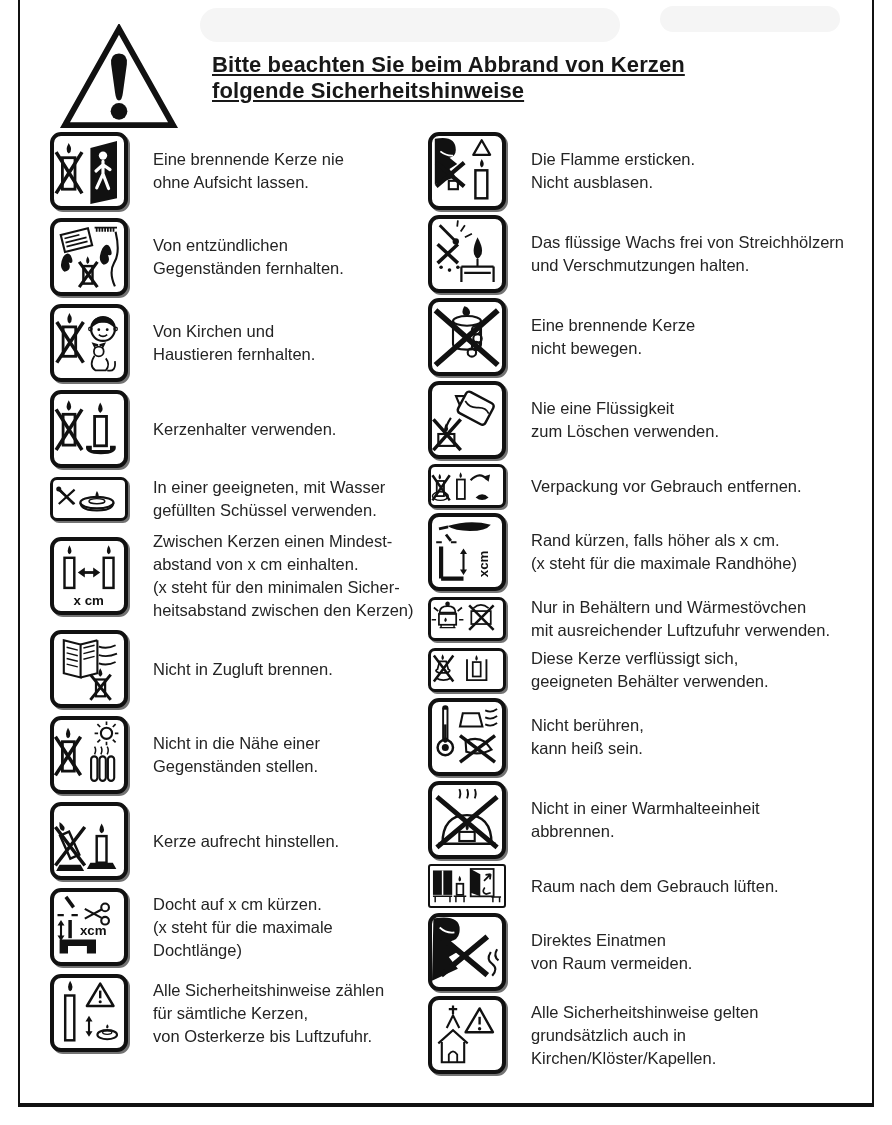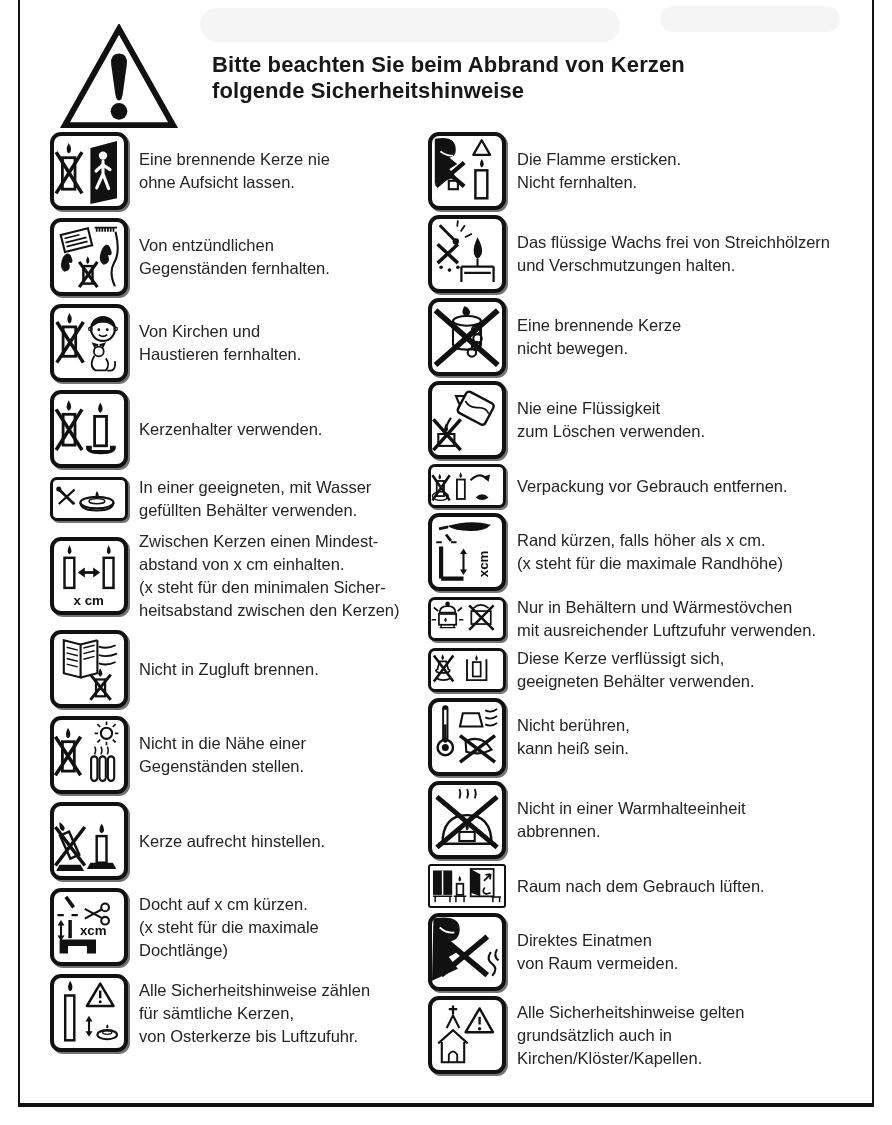--- a/index.html
+++ b/index.html
@@ -14,40 +14,40 @@
     position:absolute;left:18px;right:18px;top:-10px;bottom:18px;
     border-left:2px solid #111;border-right:2px solid #111;border-bottom:4px solid #111;
     pointer-events:none;z-index:0;
   }
   .scan-smudge{position:absolute;background:#f5f5f5;border-radius:20px;z-index:0;}
   .content{position:relative;z-index:1;}
 
   
   .header{display:flex;align-items:flex-start;padding:24px 0 0 58px;height:128px;box-sizing:border-box;}
   .warn-tri{width:122px;height:106px;flex:0 0 auto;}
-  .title{margin:28px 0 0 32px;font-weight:bold;font-size:22px;line-height:26px;letter-spacing:.1px;color:#181818;}
+  .title{margin:28px 0 0 32px;font-weight:bold;font-size:22px;line-height:26px;letter-spacing:.1px;color:#181818;text-decoration:underline;}
 
   
   .cols{display:flex;padding:4px 0 0 50px;}
   .col{display:flex;flex-direction:column;}
   .col-left{width:378px;flex:0 0 378px;}
   .col-right{flex:1;justify-content:space-between;}
   .row{display:flex;align-items:center;}
   .col-left  .row{margin-bottom:8px;}
   .col-right .row{margin-bottom:5px;}
   .pict{
     flex:0 0 auto;width:78px;height:78px;box-sizing:border-box;
     border:4px solid #111;border-radius:11px;background:#fff;
     display:flex;align-items:center;justify-content:center;
     box-shadow:2px 2px 0 rgba(0,0,0,.55);
   }
   .pict svg{width:100%;height:100%;display:block;}
   .pict.wide{height:44px;border-width:3px;border-radius:7px;}
   .pict.plain{border-width:2px;border-radius:3px;box-shadow:none;}
-  .txt{margin-left:11px;font-size:16.5px;line-height:23px;white-space:nowrap;color:#242424;}
+  .txt{margin-left:25px;font-size:16.5px;line-height:23px;white-space:nowrap;color:#242424;}
   .line{white-space:nowrap;}
 </style>
 </head>
 <body>
 
 <div class="frame"></div>
 <div class="scan-smudge" style="left:200px;top:8px;width:420px;height:34px;"></div>
 <div class="scan-smudge" style="left:660px;top:6px;width:180px;height:26px;"></div>
 
 <div class="content">
@@ -151,21 +151,21 @@
    <circle cx="8" cy="12" r="3.5" fill="#111"></circle>
    <path d="M8 33 L30 13 M8 13 L30 33" stroke="#111" stroke-width="3"></path>
    <path d="M61 15 q-4 7 0 10 q5 -3 0 -10" fill="#111"></path>
    <ellipse cx="61" cy="31" rx="23" ry="8" fill="none" stroke="#111" stroke-width="3"></ellipse>
    <path d="M38 31 q1 11 23 11 q22 0 23 -11" fill="none" stroke="#111" stroke-width="3"></path>
    <ellipse cx="61" cy="29" rx="11" ry="3.5" fill="none" stroke="#111" stroke-width="2"></ellipse>
             </svg>
           </div>
     <div class="txt">
             <div class="line">In einer geeigneten, mit Wasser</div>
-            <div class="line">gefüllten Behälter verwenden.</div>
+            <div class="line">gefüllten Schüssel verwenden.</div>
           </div>
   </div>
 
   <div class="row">
     <div class="pict">
             <svg viewBox="0 0 100 100">
    <path d="M22 6 q-5 10 0 13 q6 -3 0 -13" fill="#111"></path>
    <rect x="15" y="24" width="14" height="43" fill="none" stroke="#111" stroke-width="3.5"></rect>
    <path d="M78 6 q-5 10 0 13 q6 -3 0 -13" fill="#111"></path>
    <rect x="71" y="24" width="14" height="43" fill="none" stroke="#111" stroke-width="3.5"></rect>
@@ -293,21 +293,21 @@
    <path d="M6 38 L46 72 M46 38 L6 72" stroke="#111" stroke-width="6"></path>
    <path d="M30 52 q-4 7 0 10 q5 -3 0 -10" fill="#111"></path>
    <rect x="24" y="64" width="13" height="12" fill="none" stroke="#111" stroke-width="3"></rect>
    <path d="M71 6 l12 21 h-24 z" fill="none" stroke="#111" stroke-width="3.2" stroke-linejoin="round"></path>
    <path d="M71 33 q-5 9 0 12 q6 -3 0 -12" fill="#111"></path>
    <rect x="62" y="49" width="17" height="40" fill="none" stroke="#111" stroke-width="3.5"></rect>
             </svg>
           </div>
     <div class="txt">
             <div class="line">Die Flamme ersticken.</div>
-            <div class="line">Nicht fernhalten.</div>
+            <div class="line">Nicht ausblasen.</div>
           </div>
   </div>
 
   <div class="row">
     <div class="pict">
             <svg viewBox="0 0 100 100">
    <line x1="11" y1="9" x2="33" y2="31" stroke="#111" stroke-width="4"></line>
    <circle cx="34" cy="32" r="4.5" fill="#111"></circle>
    <path d="M41 18 l6 -9 M47 26 l10 -5 M36 11 l1 -9" stroke="#111" stroke-width="2.5"></path>
    <path d="M8 36 L37 63 M37 36 L8 63" stroke="#111" stroke-width="5"></path>

